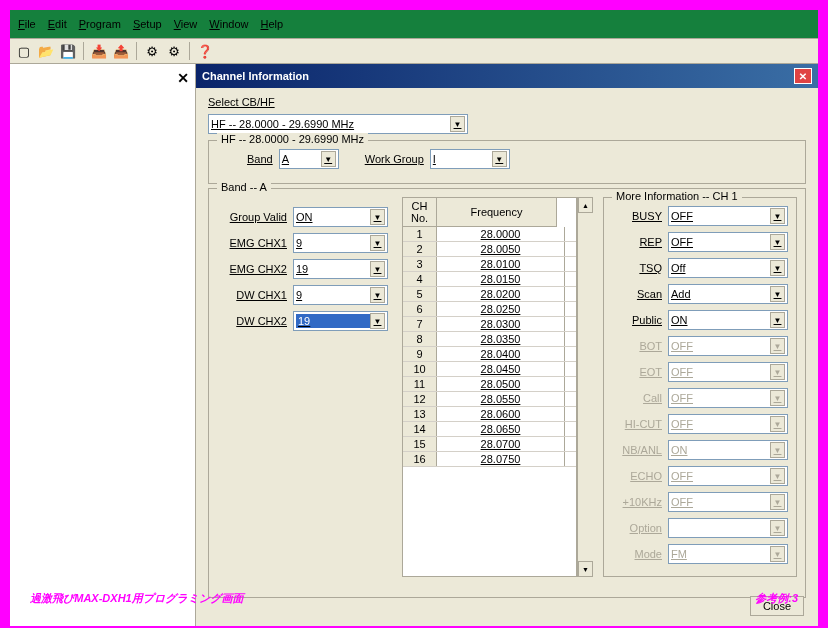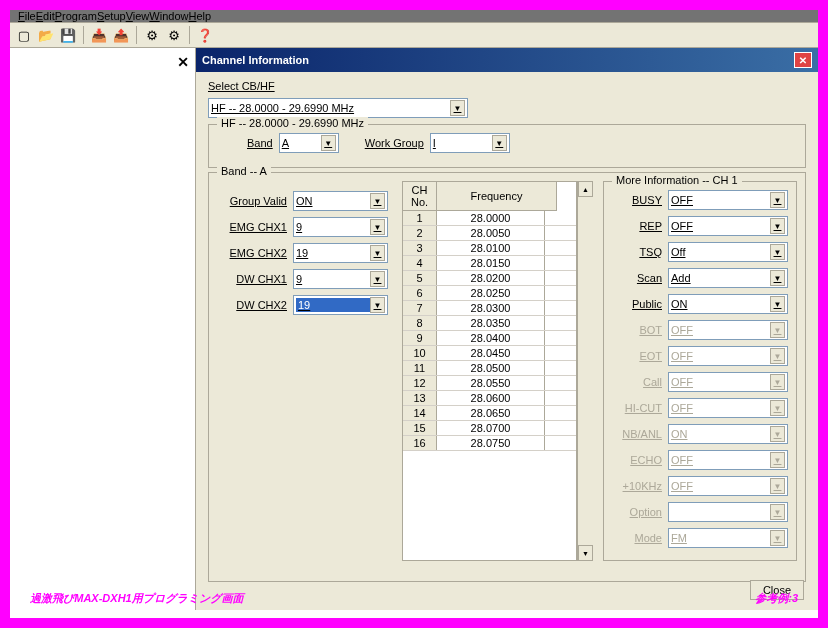--- a/index.html
+++ b/index.html
@@ -1,18 +1,18 @@
 <!DOCTYPE html>
 <html><head>
 <meta charset="utf-8">
 <style>
 * { box-sizing: border-box; margin: 0; padding: 0; font-family: Tahoma, Arial, sans-serif; font-size: 11px; }
 body { background: #fff; width: 828px; height: 628px; overflow: hidden; position: relative; }
 .outer-border { border: 10px solid #ff00ff; width: 828px; height: 628px; position: relative; }
-.menubar { background: #737373; padding: 0 8px; border-bottom: 1px solid #aca899; display: flex; }
+.menubar { background: #15803d; padding: 8px 8px; border-bottom: 1px solid #aca899; display: flex; gap: 12px; }
 .menubar span { cursor: default; }
 .menubar span u { text-decoration: underline; }
 .toolbar { background: #ece9d8; padding: 2px 4px; border-bottom: 1px solid #aca899; display: flex; gap: 2px; align-items: center; }
 .tool-btn { width: 20px; height: 20px; border: 1px solid transparent; display: inline-flex; align-items: center; justify-content: center; font-size: 13px; }
 .tool-sep { width: 1px; height: 18px; background: #aca899; margin: 0 3px; }
 .main-area { display: flex; height: calc(100% - 46px); }
 .tree-panel { width: 205px; background: #fff; border-right: 1px solid #aca899; padding: 6px; position: relative; }
 .tree-close { position: absolute; right: 6px; top: 6px; font-size: 14px; font-weight: bold; cursor: pointer; }
 .tree { margin-top: 24px; }
 .tree-root { font-weight: normal; margin-bottom: 2px; }
@@ -32,21 +32,21 @@
 .left-col { width: 175px; padding-top: 10px; }
 .left-col .row .label { width: 70px; }
 .left-col .combo { width: 95px; }
 .table-wrap { border: 1px solid #aca899; background: #fff; width: 175px; height: 380px; display: flex; flex-direction: column; }
 .tbl-head { display: flex; }
 .th { background: #ece9d8; border-right: 1px solid #aca899; border-bottom: 1px solid #aca899; padding: 2px 4px; text-align: center; display: flex; align-items: center; justify-content: center; }
 .tbl-body { flex: 1; overflow: hidden; }
 .tr { display: flex; border-bottom: 1px solid #d4d0c8; }
 .td { padding: 1px 4px; border-right: 1px solid #aca899; background: #ece9d8; }
 .td.ch { width: 34px; text-align: center; }
-.td.freq { width: 108px; text-align: center; background: #fff; }
+.td.freq { width: 128px; text-align: center; background: #fff; text-decoration: underline; }
 .scroll-indicator { width: 16px; background: #ece9d8; border-left: 1px solid #aca899; display: flex; flex-direction: column; justify-content: space-between; }
 .scroll-btn { height: 16px; border: 1px solid #aca899; font-size: 7px; display: flex; align-items: center; justify-content: center; }
 .more-col { flex: 1; }
 .more-fs { border: 1px solid #aca899; padding: 8px; position: relative; height: 380px; }
 .more-fs .row .label { width: 50px; }
 .more-fs .combo { width: 120px; }
 .disabled { color: #aca899; }
 .disabled .combo { color: #aca899; }
 .bottom-caption { position: absolute; bottom: 12px; left: 20px; right: 20px; font-size: 22px; color: #ff00ff; font-style: italic; font-weight: bold; display: flex; justify-content: space-between; pointer-events: none; }
 .btn-close { position: absolute; bottom: 10px; right: 14px; background: #ece9d8; border: 1px solid #aca899; padding: 3px 12px; }

